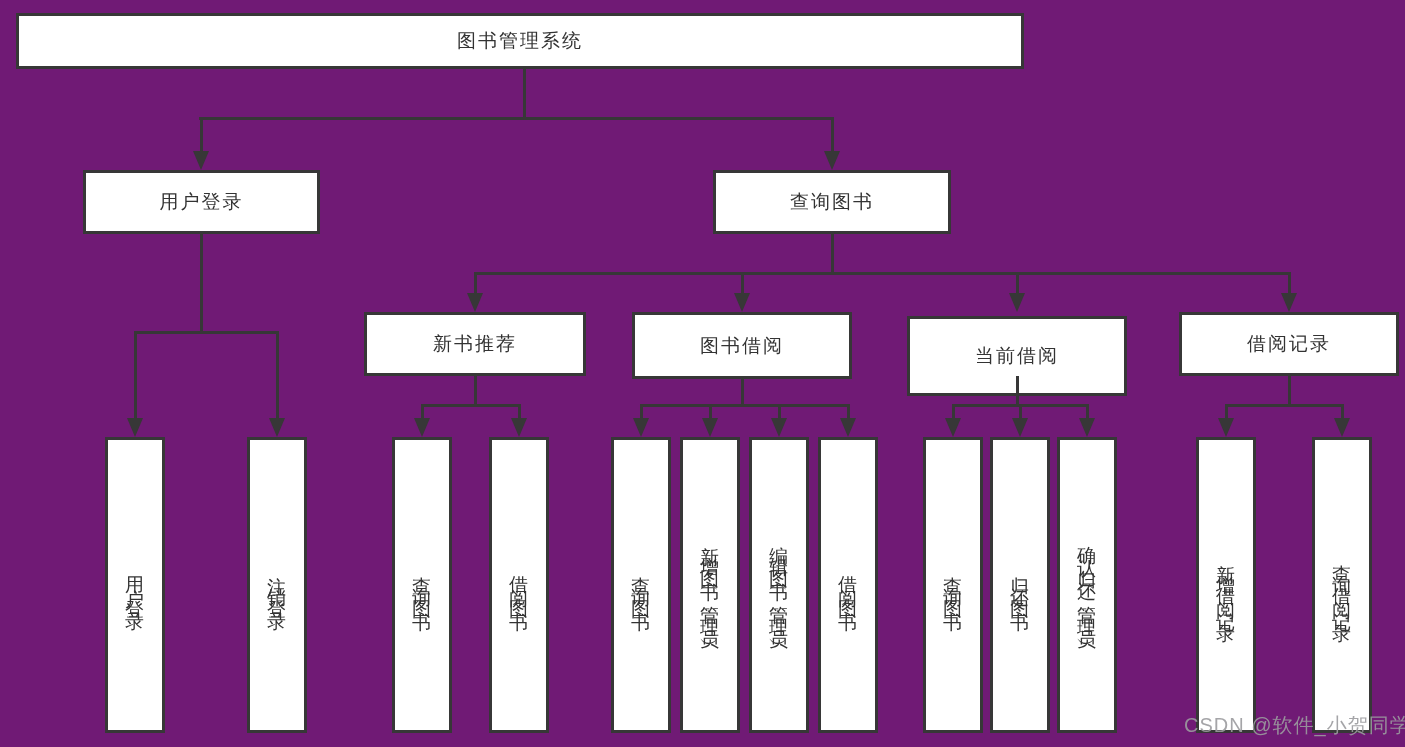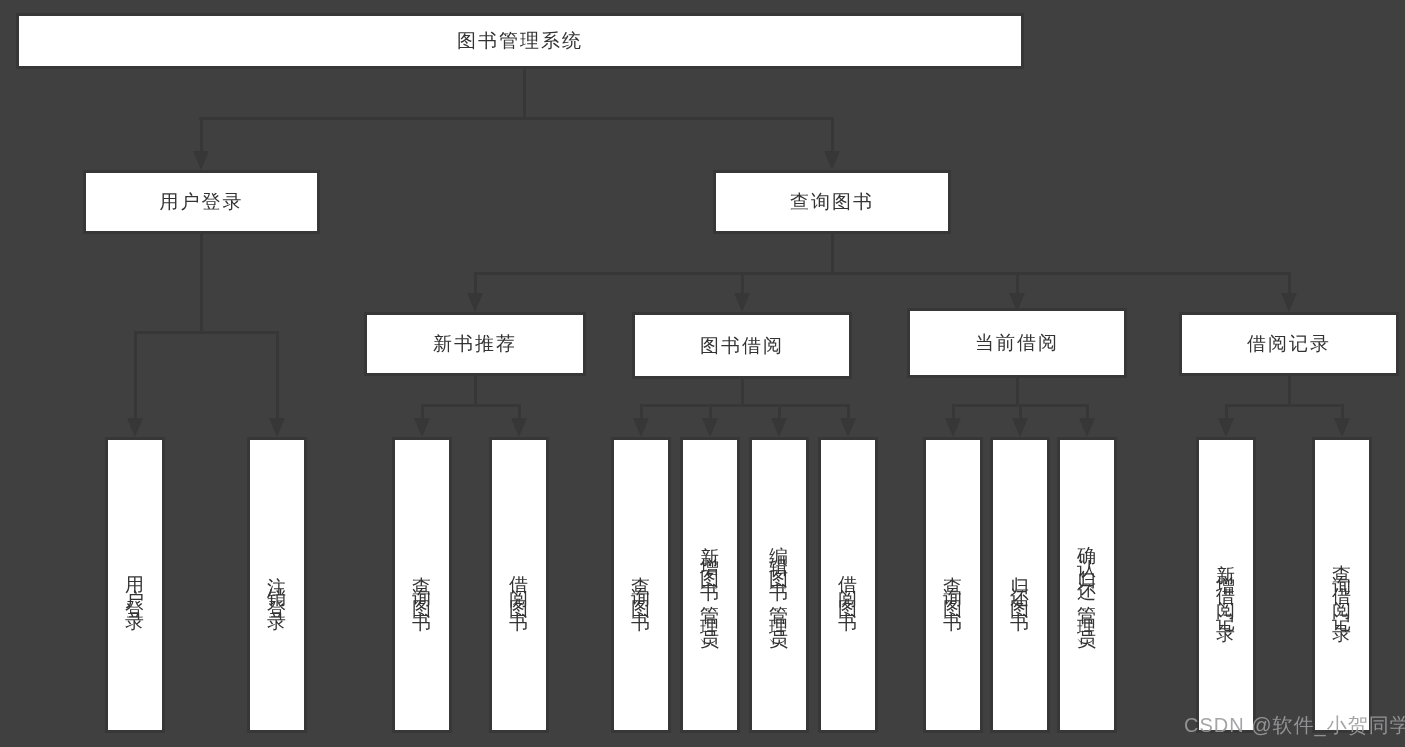--- a/index.html
+++ b/index.html
@@ -1,17 +1,17 @@
 <!DOCTYPE html>
 <html><head>
 <meta charset="utf-8">
 <style>
   html,body{margin:0;padding:0;background:#ffffff;}
   .stage{
-    position:relative;width:1405px;height:747px;background:#404040;overflow:hidden;
+    position:relative;width:1405px;height:747px;background:#701a75;overflow:hidden;
     font-family:"Liberation Sans","DejaVu Sans",sans-serif;
   }
   .box{
     position:absolute;box-sizing:border-box;background:#ffffff;
     border:3px solid #373737;display:flex;align-items:center;justify-content:center;
     color:#333333;
   }
   .hlabel{font-size:19px;letter-spacing:2px;white-space:nowrap;}
   .vtext{
     writing-mode:vertical-rl;text-orientation:mixed;
@@ -69,21 +69,21 @@
   <div class="arr" style="left:1009px;top:293px"></div>
   <div class="v" style="left:1288px;top:272px;height:24px"></div>
   <div class="arr" style="left:1281px;top:293px"></div>
 
   <div class="box" style="left:364px;top:312px;width:222px;height:64px">
     <span class="hlabel">新书推荐</span>
   </div>
   <div class="box" style="left:632px;top:312px;width:220px;height:67px">
     <span class="hlabel">图书借阅</span>
   </div>
-  <div class="box" style="left:907px;top:308px;width:220px;height:70px">
+  <div class="box" style="left:907px;top:316px;width:220px;height:80px">
     <span class="hlabel">当前借阅</span>
   </div>
   <div class="box" style="left:1179px;top:312px;width:220px;height:64px">
     <span class="hlabel">借阅记录</span>
   </div>
 
   <div class="v" style="left:474px;top:376px;height:30px"></div>
   <div class="h" style="left:421px;top:404px;width:100px"></div>
   <div class="v" style="left:421px;top:404px;height:16px"></div>
   <div class="arr" style="left:414px;top:418px"></div>

